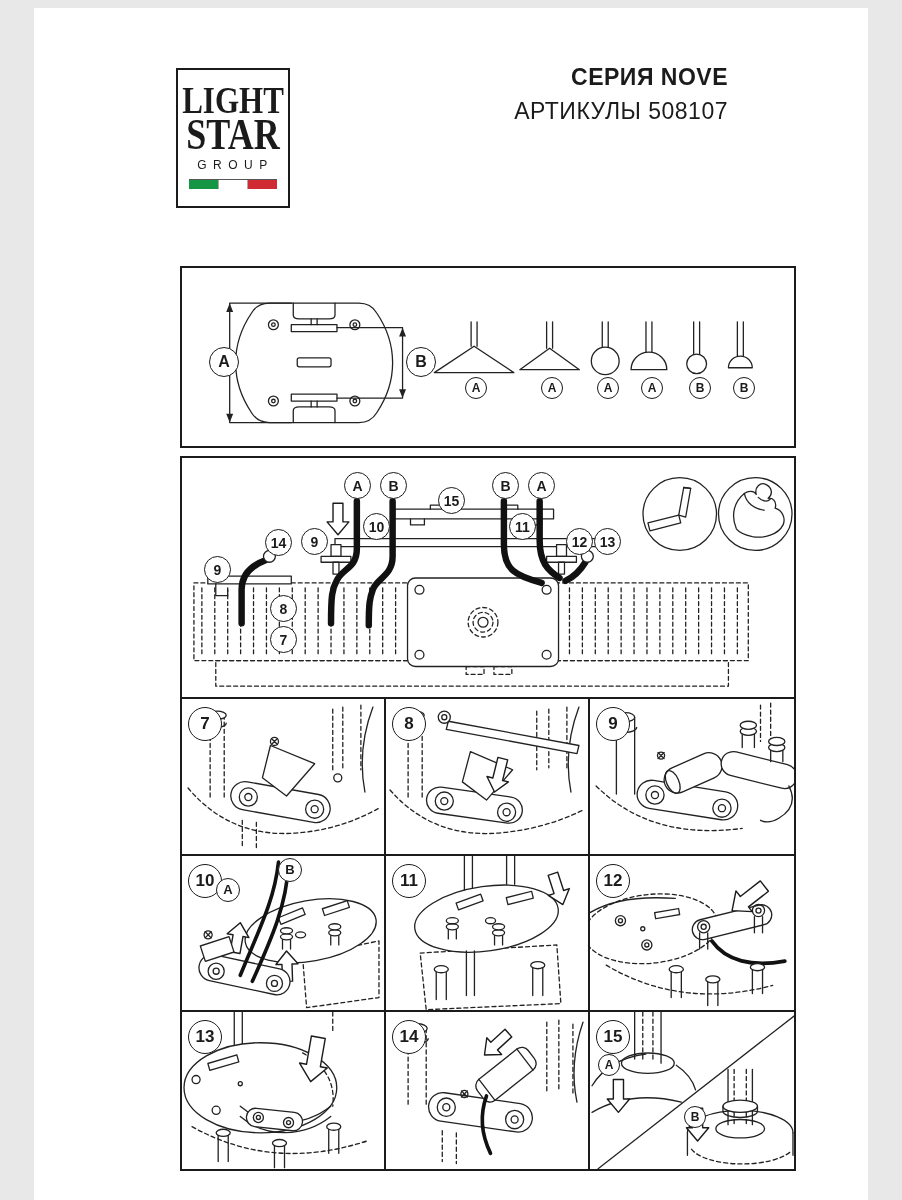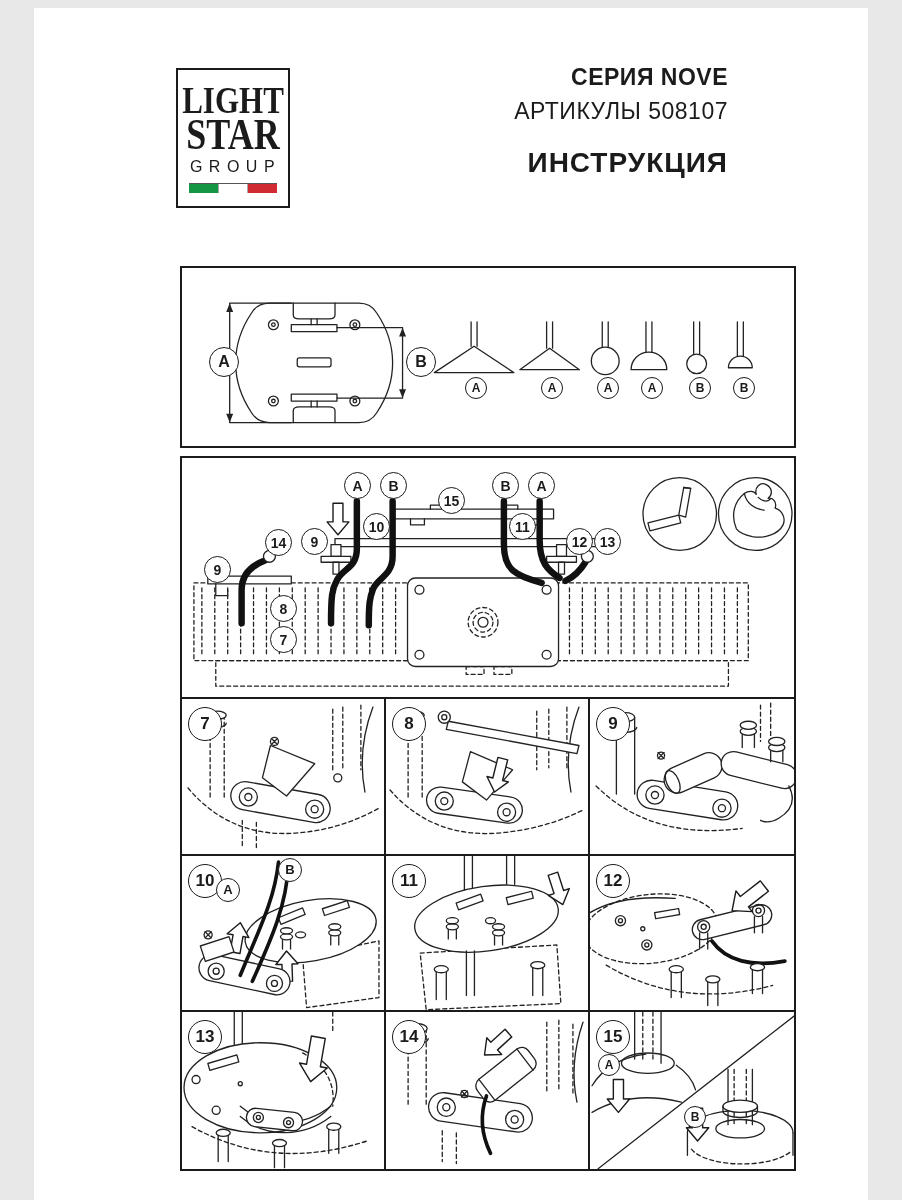--- a/index.html
+++ b/index.html
@@ -5,21 +5,21 @@
   html,body{margin:0;padding:0;background:#e8e8e8;}
   .page{position:relative;width:834px;height:1200px;background:#ffffff;margin:8px auto;
         font-family:"Liberation Sans",sans-serif;color:#1b1b1b;overflow:hidden;}
   
   .logo{position:absolute;left:142px;top:60px;width:110px;height:136px;border:2px solid #1b1b1b;
         background:#fff;text-align:center;}
   .logo-word{font-family:"Liberation Serif",serif;font-weight:700;line-height:0.92;
              transform:scaleY(1.22);transform-origin:top center;letter-spacing:0px;}
   .logo-light{font-size:31px;margin-top:14px;}
   .logo-star{font-size:36px;margin-top:2px;}
-  .logo-group{font-size:16px;letter-spacing:6.5px;margin-top:10px;margin-left:5px;font-weight:400;}
+  .logo-group{font-size:12px;letter-spacing:6.5px;margin-top:10px;margin-left:5px;font-weight:400;}
   .flag{width:88px;height:9px;margin:7px auto 0;display:flex;border-top:1px solid #555;}
   .flag span{flex:1;height:100%;}
   .titles{position:absolute;top:56px;right:140px;text-align:right;}
   .t-series{font-size:23px;font-weight:700;letter-spacing:0.5px;}
   .t-articles{font-size:23px;font-weight:400;letter-spacing:0.5px;margin-top:7px;}
   .t-instr1{font-size:28px;font-weight:700;letter-spacing:1px;margin-top:22px;}
   .t-instr2{font-size:28px;font-weight:700;letter-spacing:1px;margin-top:4px;}
   
   .panel{position:absolute;left:146px;width:616px;border:2px solid #1b1b1b;background:#fff;box-sizing:border-box;}
   .panel-parts{top:258px;height:182px;}
@@ -59,21 +59,20 @@
     <div class="flag">
       <span style="background:#149645"></span>
       <span style="background:#ffffff;border:1px solid #aaa;border-top:none;border-bottom:none"></span>
       <span style="background:#d02b33"></span>
     </div>
   </div>
 
   <div class="titles">
     <div class="t-series">СЕРИЯ NOVE</div>
     <div class="t-articles">АРТИКУЛЫ 508107</div>
-    <div class="t-instr1">ИНСТРУКЦИЯ</div>
   </div>
 
   <div class="panel panel-parts">
     <svg viewBox="0 0 616 182" preserveAspectRatio="none">
 
       <path class="ln wht" d="M88,36 H178 Q190,36 196,46 Q212,70 212,97 Q212,124 196,148 Q190,158 178,158 H88 Q76,158 70,148 Q54,124 54,97 Q54,70 70,46 Q76,36 88,36 Z"></path>
 
       <path class="ln" d="M112,36 V48 Q112,52 118,52 H148 Q154,52 154,48 V36"></path>
       <path class="ln wht" d="M110,58 h46 v7 h-46 z"></path>
       <path class="ln" d="M130,52 v6 M136,52 v6"></path>

